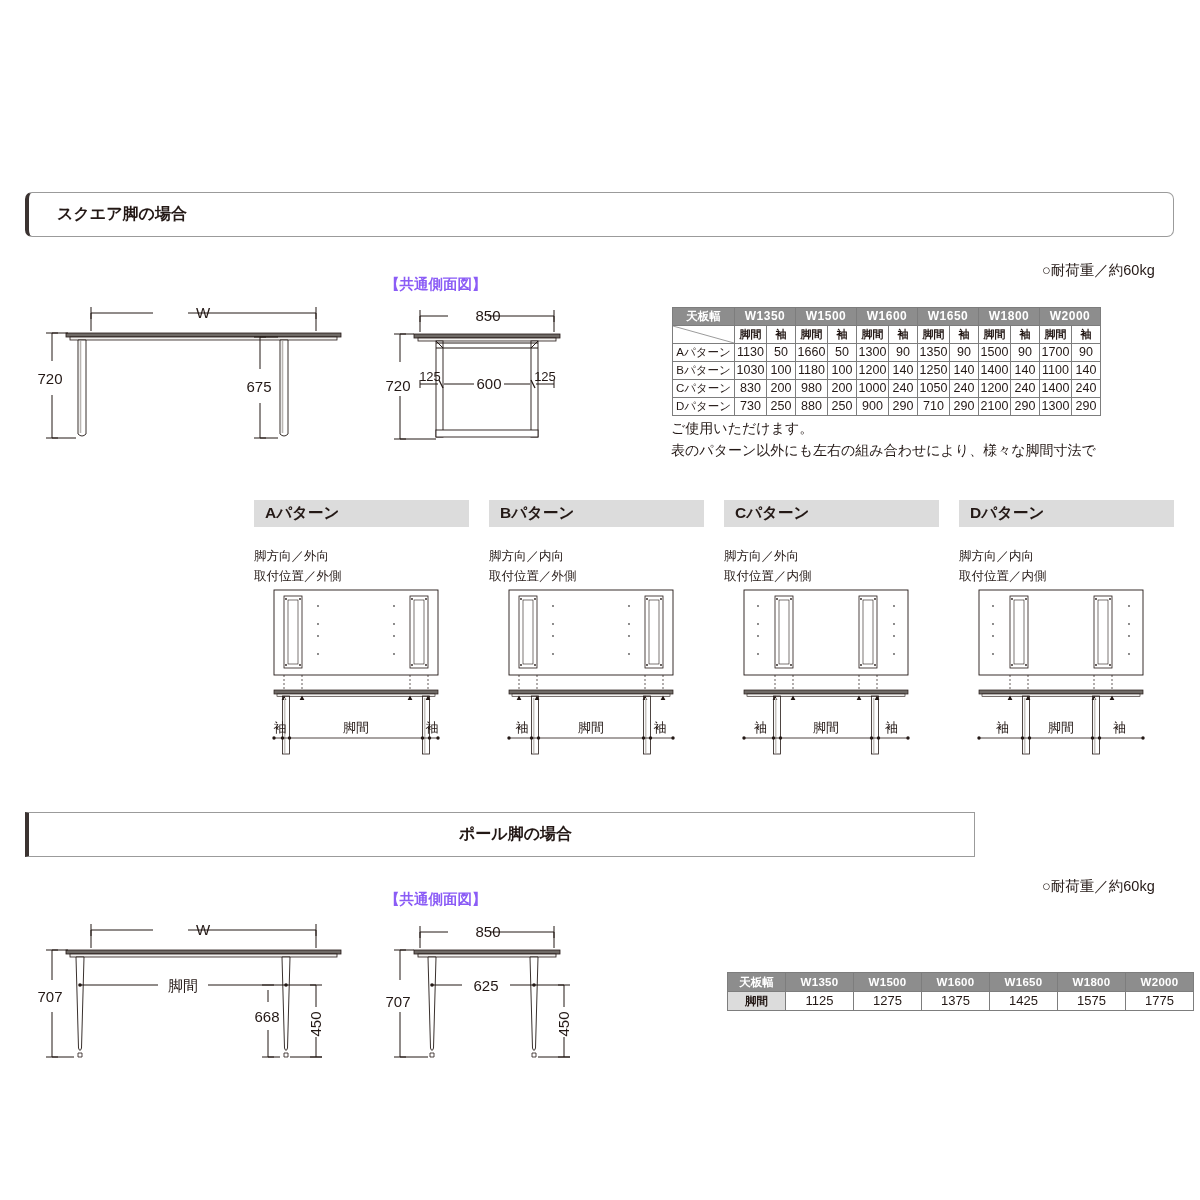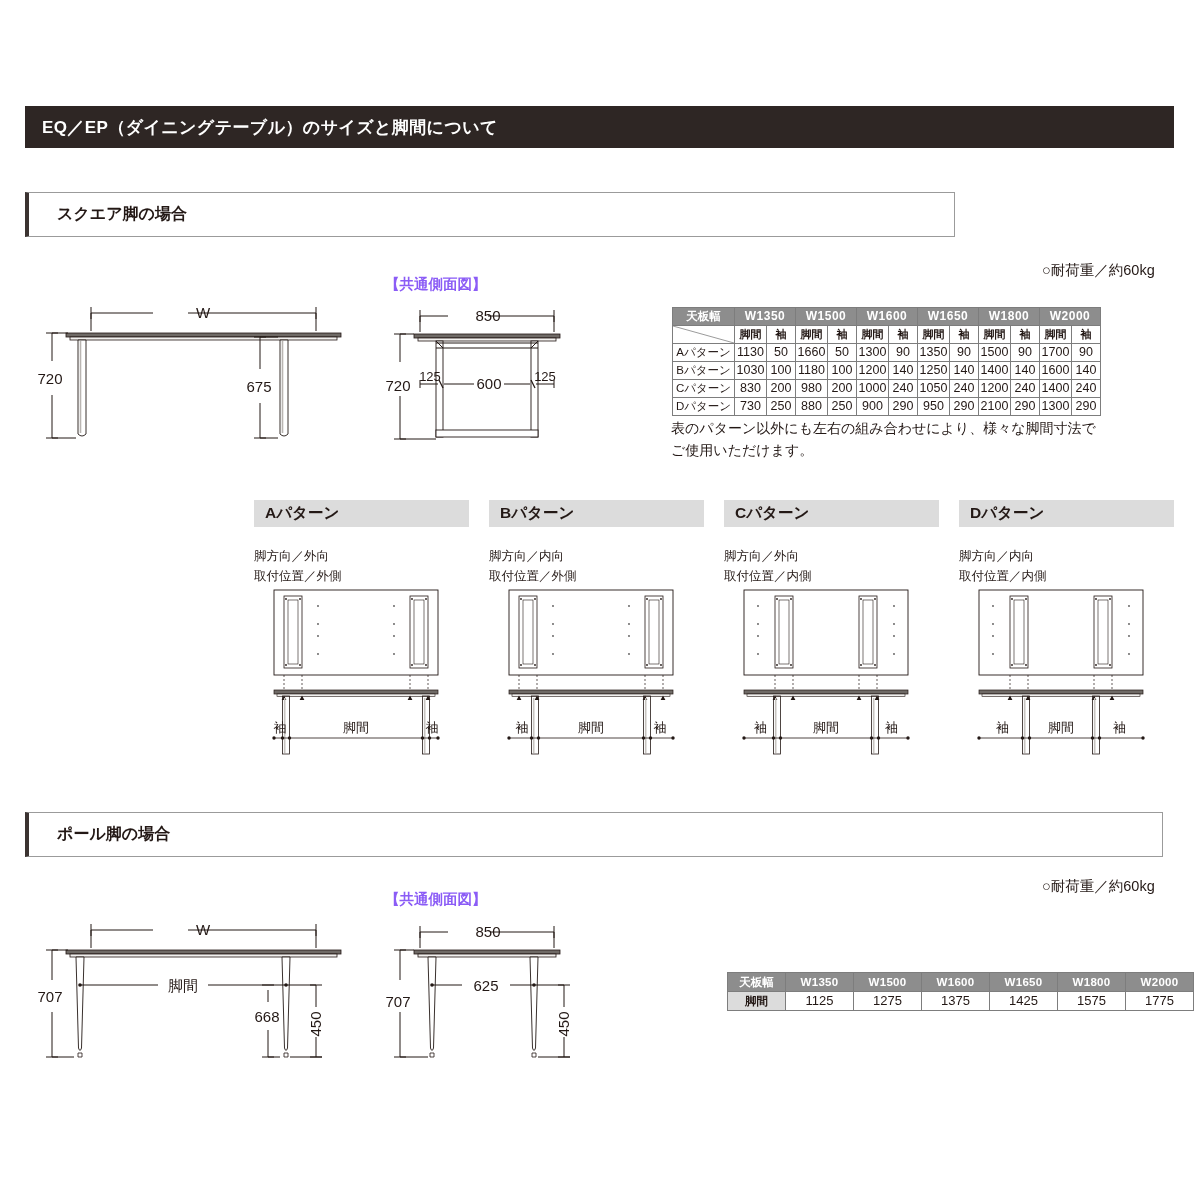--- a/index.html
+++ b/index.html
@@ -20,22 +20,22 @@
 
   
   .dark-band{position:absolute;left:25px;top:106px;width:1149px;height:42px;background:#2e2624;
     display:flex;align-items:center;}
   .dark-band span{color:#fff;font-size:17px;font-weight:bold;padding-left:17px;letter-spacing:.4px;}
 
   
   .sec-head{position:absolute;height:45px;border:1px solid #9b9b9b;border-left:4px solid #3b3331;
     background:#fff;display:flex;align-items:center;box-sizing:border-box;}
   .sec-head span{font-size:16px;font-weight:bold;padding-left:28px;color:#231815;}
-  #sec-square{left:25px;top:192px;width:930px;}
-  #sec-pole{left:25px;top:812px;width:1138px;}
+  #sec-square{left:25px;top:192px;width:1149px;border-radius:7px;}
+  #sec-pole{left:25px;top:812px;width:950px;justify-content:center;}
 
   
   .load-note{position:absolute;font-size:14.5px;color:#231815;white-space:nowrap;}
   #load1{left:1042px;top:261px;}
   #load2{left:1042px;top:877px;}
 
   
   .draw-cap{position:absolute;font-size:14.5px;font-weight:bold;color:#8b5cf6;white-space:nowrap;}
   #cap1{left:385px;top:275px;}
   #cap2{left:385px;top:890px;}
@@ -88,23 +88,20 @@
   #d-side-pl{left:378px;top:912px;}
 
   text{font-family:"Liberation Sans","DejaVu Sans",sans-serif;fill:#231815;}
 </style>
 </head>
 <body>
 
 <div class="page">
 
 
-  <div class="dark-band">
-    <span>EQ／EP（ダイニングテーブル）のサイズと脚間について</span>
-  </div>
 
   <div class="sec-head" id="sec-square">
     <span>スクエア脚の場合</span>
   </div>
 
   <div class="load-note" id="load1">○耐荷重／約60kg</div>
 
   <div class="draw-cap" id="cap1">【共通側面図】</div>
 
   <svg class="dsvg" id="d-front-sq" width="320" height="150">
@@ -245,21 +242,21 @@
           <td class="num">1030</td>
           <td class="num2">100</td>
           <td class="num">1180</td>
           <td class="num2">100</td>
           <td class="num">1200</td>
           <td class="num2">140</td>
           <td class="num">1250</td>
           <td class="num2">140</td>
           <td class="num">1400</td>
           <td class="num2">140</td>
-          <td class="num">1600</td>
+          <td class="num">1100</td>
           <td class="num2">140</td>
         </tr>
         <tr>
           <td class="rowlab">Cパターン</td>
           <td class="num">830</td>
           <td class="num2">200</td>
           <td class="num">980</td>
           <td class="num2">200</td>
           <td class="num">1000</td>
           <td class="num2">240</td>
@@ -271,33 +268,33 @@
           <td class="num2">240</td>
         </tr>
         <tr>
           <td class="rowlab">Dパターン</td>
           <td class="num">730</td>
           <td class="num2">250</td>
           <td class="num">880</td>
           <td class="num2">250</td>
           <td class="num">900</td>
           <td class="num2">290</td>
-          <td class="num">950</td>
+          <td class="num">710</td>
           <td class="num2">290</td>
           <td class="num">2100</td>
           <td class="num2">290</td>
           <td class="num">1300</td>
           <td class="num2">290</td>
         </tr>
       </tbody>
   </table>
 
   <div class="table-note">
+    <div>ご使用いただけます。</div>
     <div>表のパターン以外にも左右の組み合わせにより、様々な脚間寸法で</div>
-    <div>ご使用いただけます。</div>
   </div>
 
 
   <div class="pat" id="pat-a">
     <div class="pat-head">
       <span>Aパターン</span>
     </div>
     <div class="pat-lines">
       <div>脚方向／外向</div>
       <div>取付位置／外側</div>

